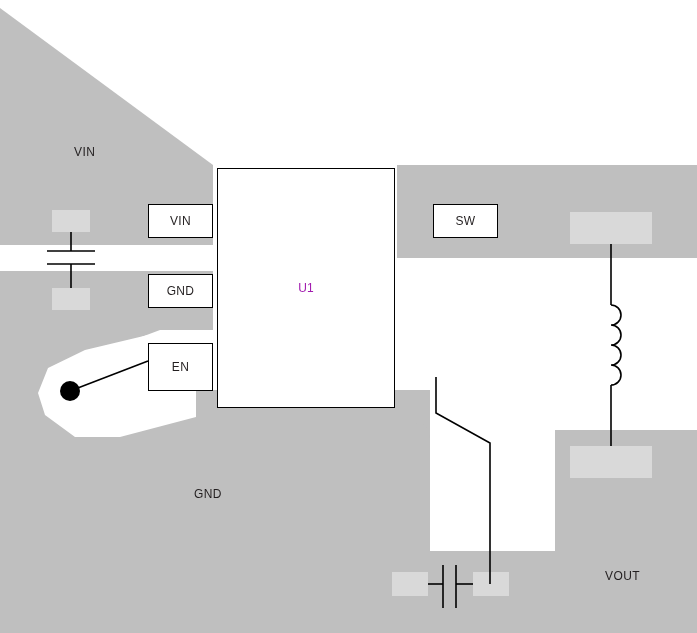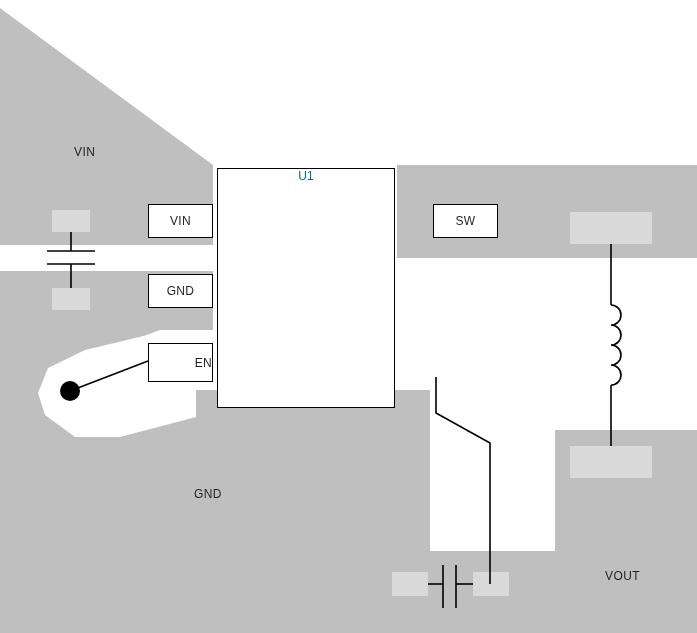--- a/index.html
+++ b/index.html
@@ -44,25 +44,25 @@
     font-size: 12px;
     color: #231f20;
     letter-spacing: 0.3px;
   }
   .ic-box {
     position: absolute;
     box-sizing: border-box;
     background: #ffffff;
     border: 1.6px solid #000000;
     display: flex;
-    align-items: flex-start;
+    align-items: center;
     justify-content: center;
     font-family: "Liberation Sans", sans-serif;
     font-size: 12px;
-    color: #0369a1;
+    color: #a21caf;
   }
 </style>
 </head>
 <body>
 
 <div id="board">
 
   <svg width="697" height="633" viewBox="0 0 697 633">
 
     <g>
@@ -167,21 +167,21 @@
   </div>
 
   <div class="pin-box" style="left:148px; top:204px; width:65px; height:34px;">
     <span>VIN</span>
   </div>
 
   <div class="pin-box" style="left:148px; top:274px; width:65px; height:34px;">
     <span>GND</span>
   </div>
 
-  <div class="pin-box" style="left:148px; top:343px; width:65px; height:39px;justify-content:flex-end;">
+  <div class="pin-box" style="left:148px; top:343px; width:65px; height:48px;">
     <span>EN</span>
   </div>
 
   <div class="pin-box" style="left:397px; top:204px; width:65px; height:34px;margin-left:36px;">
     <span>SW</span>
   </div>
 
 
   <div class="pour-label" style="left:74px; top:145px;">VIN</div>
 

